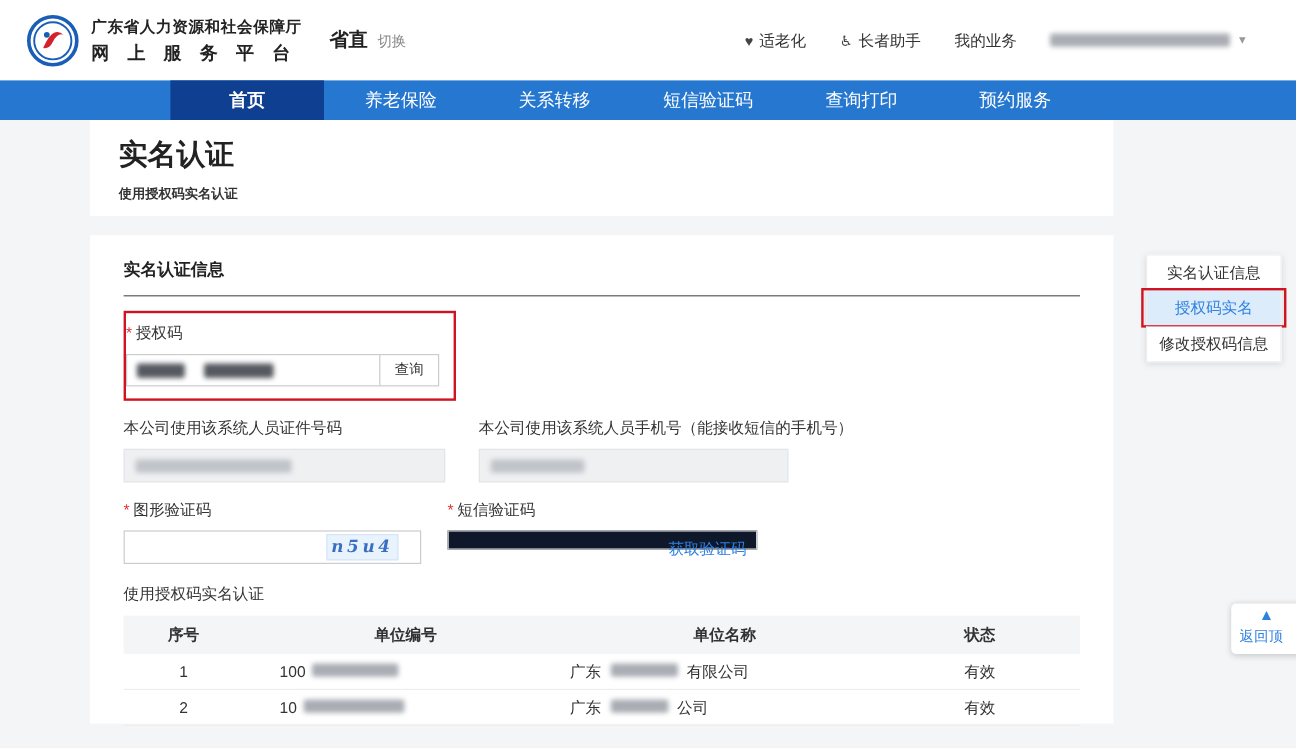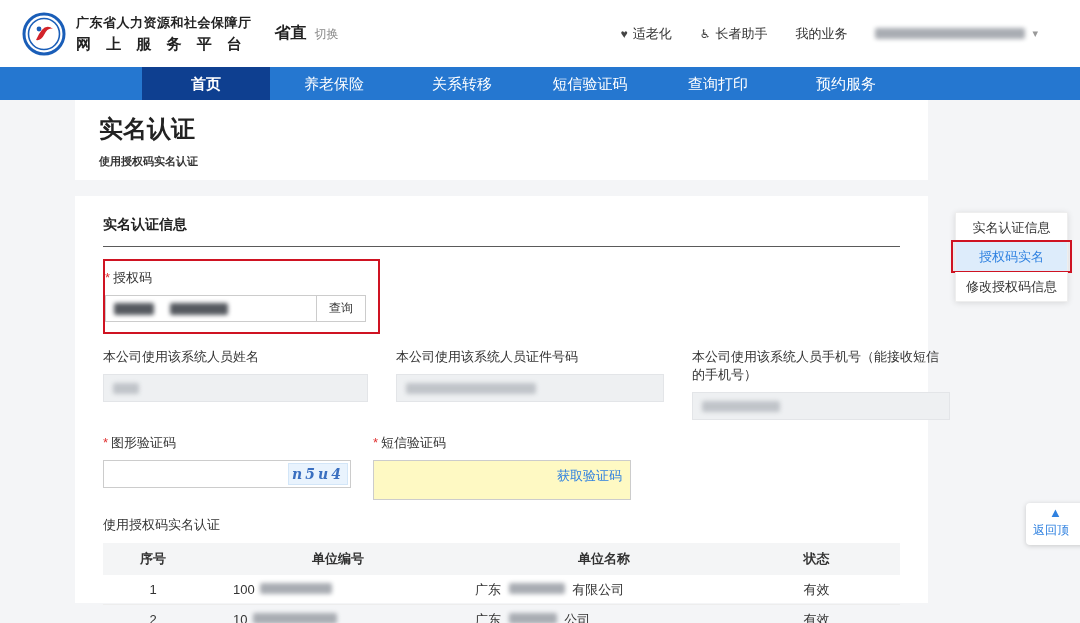--- a/index.html
+++ b/index.html
@@ -58,25 +58,25 @@
   .btn-plain { height:27px; border:1px solid #ccc; background:#fff; font-size:12px; color:#333; padding:0 12px; margin-left:-1px; cursor:pointer; }
 
   .row3 { display:flex; margin-top:14px; gap:28px; }
   .field { display:flex; flex-direction:column; }
   .flabel2 { font-size:13px; color:#333; margin-bottom:8px; }
   .dinput { height:28px; background:#eef0f2; border:1px solid #e3e5e8; display:flex; align-items:center; padding:0 9px; }
   .w1 { width:265px; } .w2 { width:268px; } .w3 { width:258px; }
 
   .rowcap { display:flex; margin-top:14px; gap:22px; }
   .cap-input-wrap { position:relative; width:248px; height:28px; border:1px solid #ccc; background:#fff; }
-  .captcha { position:absolute; right:2px; top:2px; width:60px; height:22px; background:#e9f3fd;
+  .captcha { position:absolute; right:18px; top:2px; width:60px; height:22px; background:#e9f3fd;
              border:1px solid #d3e6f8; display:flex; align-items:center; justify-content:center; cursor:pointer; }
   .cap-text { font-family:"DejaVu Serif",serif; font-style:italic; font-weight:700; font-size:14px;
               color:#3a6fc0; letter-spacing:3px; }
-  .sms-wrap { position:relative; width:258px; height:40px; border:1px solid #ccc; background:#fef9c3; }
+  .sms-wrap { position:relative; width:258px; height:16px; border:1px solid #ccc; background:#0f172a; }
   .getcode { position:absolute; right:8px; top:6px; font-size:13px; color:#2f81e0; cursor:pointer; }
 
   .units-title { font-size:13px; color:#333; margin-top:16px; }
 
   .utable { margin-top:9px; font-size:13px; color:#333; }
   .urow { display:flex; height:30px; align-items:center; border-bottom:1px solid #ededed; cursor:pointer; }
   .uhead { background:#f4f5f6; height:32px; font-weight:700; border-bottom:none; cursor:default; }
   .c1 { width:100px; text-align:center; }
   .c2 { width:240px; }
   .c3 { width:290px; }
@@ -177,26 +177,20 @@
             <span class="redact dark" style="width:40px"></span>
             <span class="redact dark" style="width:58px;margin-left:16px"></span>
           </div>
           <button class="btn-plain">查询</button>
         </div>
       </div>
 
       
       <div class="row3">
         <div class="field">
-          <div class="flabel2">本公司使用该系统人员姓名</div>
-          <div class="dinput w1">
-            <span class="redact light" style="width:26px"></span>
-          </div>
-        </div>
-        <div class="field">
           <div class="flabel2">本公司使用该系统人员证件号码</div>
           <div class="dinput w2">
             <span class="redact light" style="width:130px"></span>
           </div>
         </div>
         <div class="field">
           <div class="flabel2">本公司使用该系统人员手机号（能接收短信的手机号）</div>
           <div class="dinput w3">
             <span class="redact light" style="width:78px"></span>
           </div>

